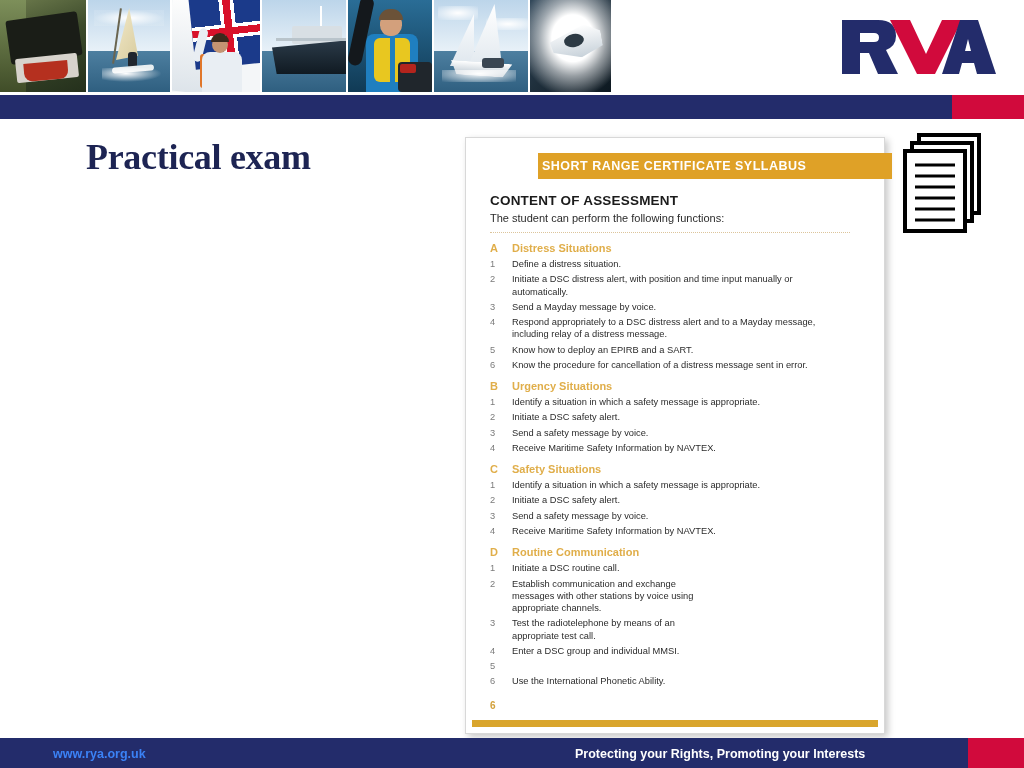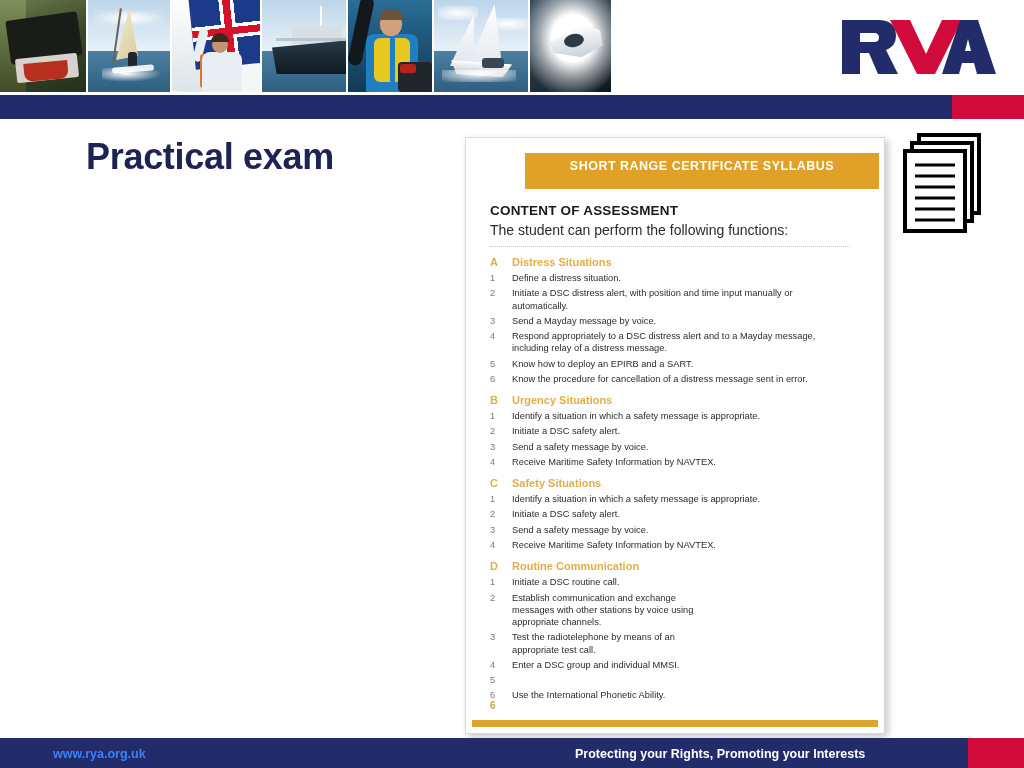--- a/index.html
+++ b/index.html
@@ -146,50 +146,51 @@
 
   
   .logo { position:absolute; left:838px; top:12px; width:160px; height:70px; }
   .logo svg { width: 100%; height: 100%; display:block; }
 
   
   .title {
     position:absolute; left:86px; top:136px;
     font-size: 36px; font-weight: bold; color:#1d2453;
     letter-spacing: -0.3px;
+    font-family: Liberation Serif, serif;
   }
 
   
   .docs-icon { position:absolute; left:903px; top:133px; width:80px; height:106px; }
   .docs-icon svg { width:100%; height:100%; display:block; }
 
   
   .page {
     position:absolute; left:465px; top:137px; width:420px; height:597px;
     background:#ffffff;
     border: 1px solid #d8d8d8;
     box-shadow: 3px 3px 7px rgba(0,0,0,0.22);
   }
   .page-inner { position:absolute; inset:0; padding: 12px 20px 0 24px; }
 
   .syl-header {
-    margin-left: 35px; margin-top: 3px;
+    margin-left: 48px; margin-top: 3px;
     background:#dfa127; color:#ffffff;
     font-size: 12.5px; font-weight: bold; letter-spacing: 0.5px;
-    text-align:center; padding: 6px 4px 16px; width: 354px;
+    padding: 6px 4px 6px; width: 354px;
   }
   .content-title {
     margin-top: 14px; font-size: 13.5px; font-weight: bold; color:#1b1b1b;
     letter-spacing: 0.2px;
   }
   .content-sub {
     margin-top: 5px; font-size: 11px; font-weight: bold; color:#e0ae4a;
   }
   .content-lead {
-    margin-top: 4px; font-size: 14px; color:#2b2b2b;
+    margin-top: 4px; font-size: 11px; color:#2b2b2b;
   }
   .rule {
     margin-top: 8px; border-top: 1px dotted #dcc49a; width: 360px;
   }
 
   .section { margin-top: 9px; }
   .sec-head { display:flex; font-size: 11px; font-weight: bold; color:#e0ae4a; margin-bottom: 4px; }
   .sec-letter { width: 22px; }
   .item { display:flex; font-size: 9.3px; color:#2b2b2b; line-height: 1.32; margin-bottom: 3px; }
   .item-num { width: 22px; color:#7b7b7b; flex: 0 0 22px; }

